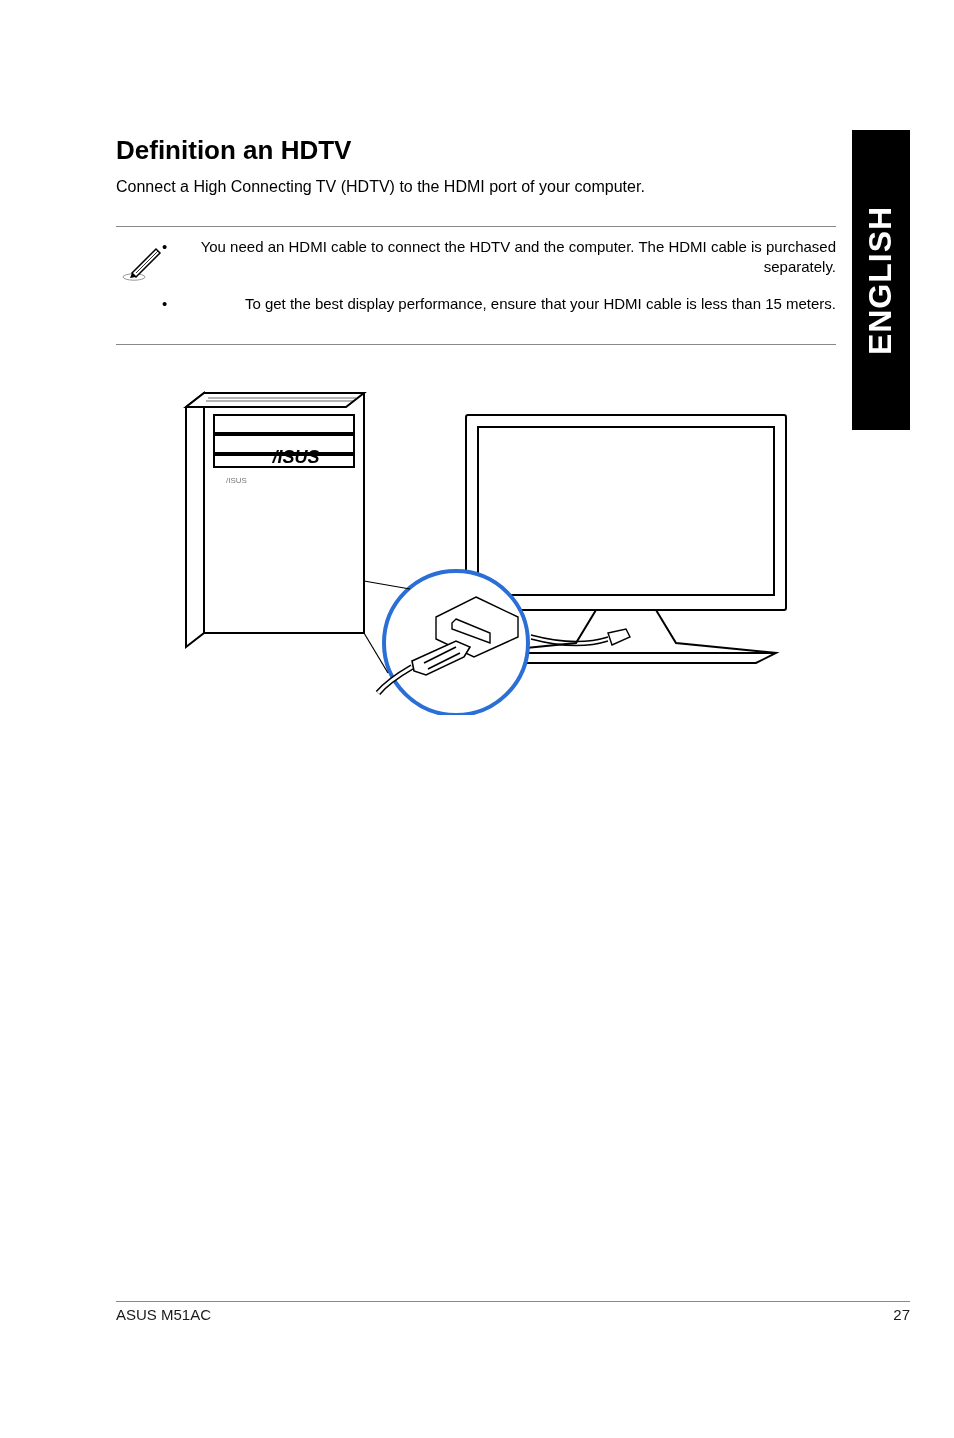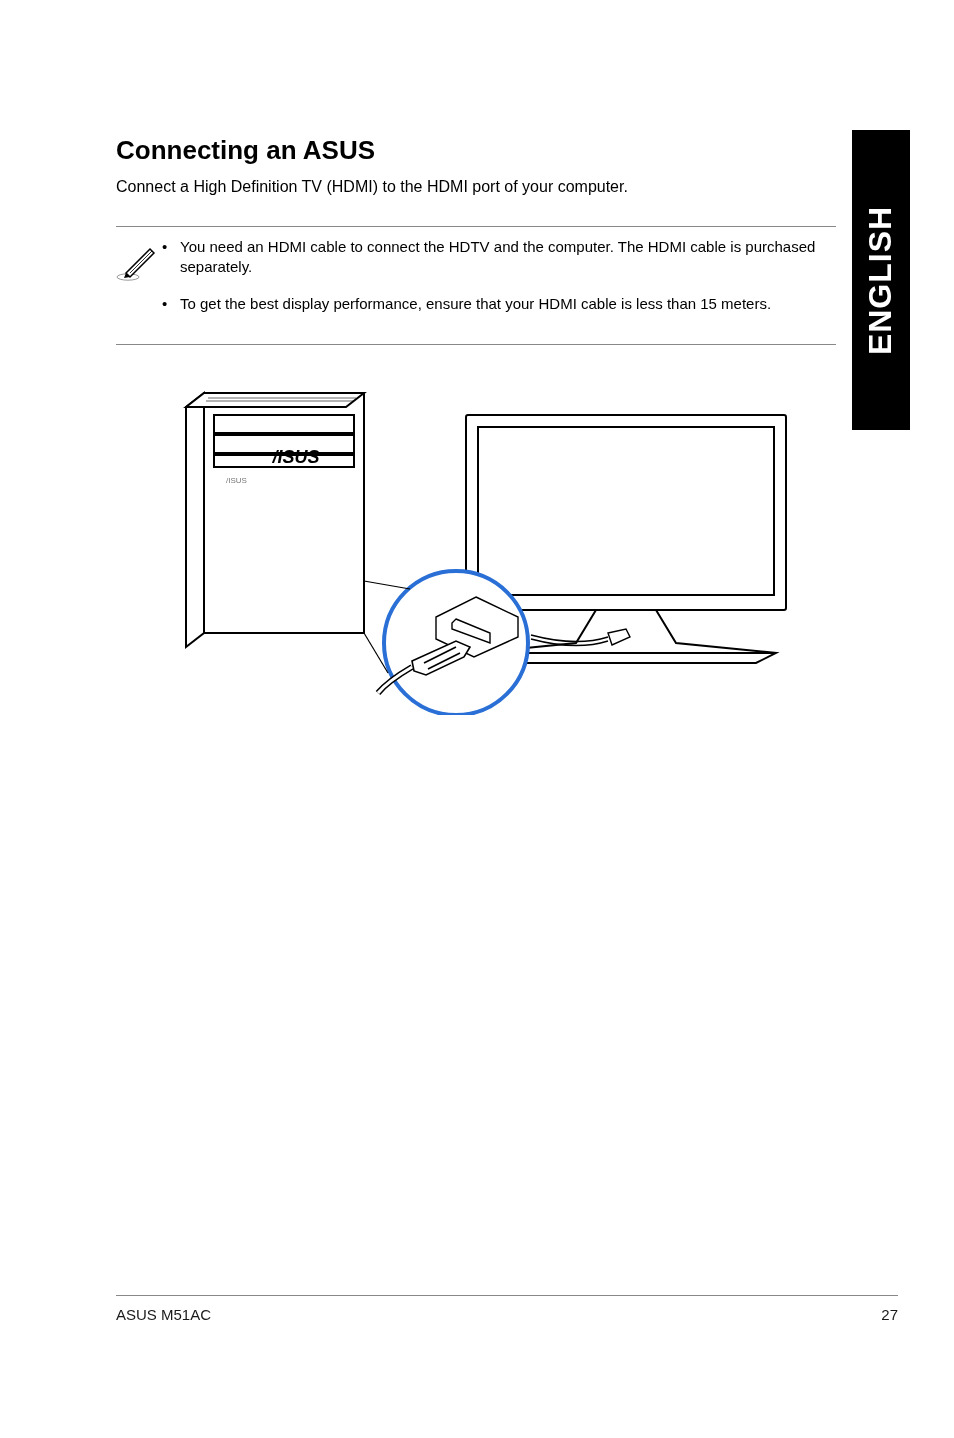--- a/index.html
+++ b/index.html
@@ -25,20 +25,21 @@
   .intro {
     font-size: 16px;
     margin-bottom: 30px;
   }
   .note-block {
     border-top: 1px solid #888;
     border-bottom: 1px solid #888;
     padding: 10px 0 10px 0;
     display: flex;
     align-items: flex-start;
+    text-align: right;
   }
   .note-icon {
     width: 46px;
     flex: none;
     padding-top: 6px;
   }
   .note-list {
     flex: 1;
     font-size: 15px;
     list-style: none;
@@ -72,44 +73,44 @@
     transform: rotate(-90deg);
     font-size: 32px;
     font-weight: bold;
     font-family: Arial, Helvetica, sans-serif;
     letter-spacing: 1px;
     white-space: nowrap;
   }
   .footer {
     position: absolute;
     left: 116px;
-    right: 56px;
+    right: 44px;
     bottom: 115px;
     border-top: 1px solid #888;
-    padding-top: 10px;
+    padding-top: 4px;
     display: flex;
     justify-content: space-between;
     font-size: 15px;
     color: #1a1a1a;
   }
   .diagram {
     margin-top: 40px;
     margin-left: 40px;
   }
 </style>
 </head>
 <body>
 
 <div class="side-tab">
   <span class="side-tab-text">ENGLISH</span>
 </div>
 
 <div class="content">
-  <h1 class="heading">Connecting an ASUS</h1>
-  <p class="intro">Connect a High Definition TV (HDMI) to the HDMI port of your computer.</p>
+  <h1 class="heading">Definition an HDTV</h1>
+  <p class="intro">Connect a High Connecting TV (HDTV) to the HDMI port of your computer.</p>
 
   <div class="note-block">
     <div class="note-icon">
       <svg viewBox="0 0 40 40" width="40" height="40">
         <ellipse cx="12" cy="34" rx="11" ry="3.2" fill="none" stroke="#999" stroke-width="1"></ellipse>
         <polygon points="10,30 34,6 38,10 14,34" fill="#fff" stroke="#000" stroke-width="1.5"></polygon>
         <line x1="12" y1="28" x2="34" y2="6" stroke="#000" stroke-width="0.8"></line>
         <line x1="14" y1="30" x2="36" y2="8" stroke="#000" stroke-width="0.8"></line>
         <polygon points="10,30 14,34 8,35" fill="#000"></polygon>
       </svg>

